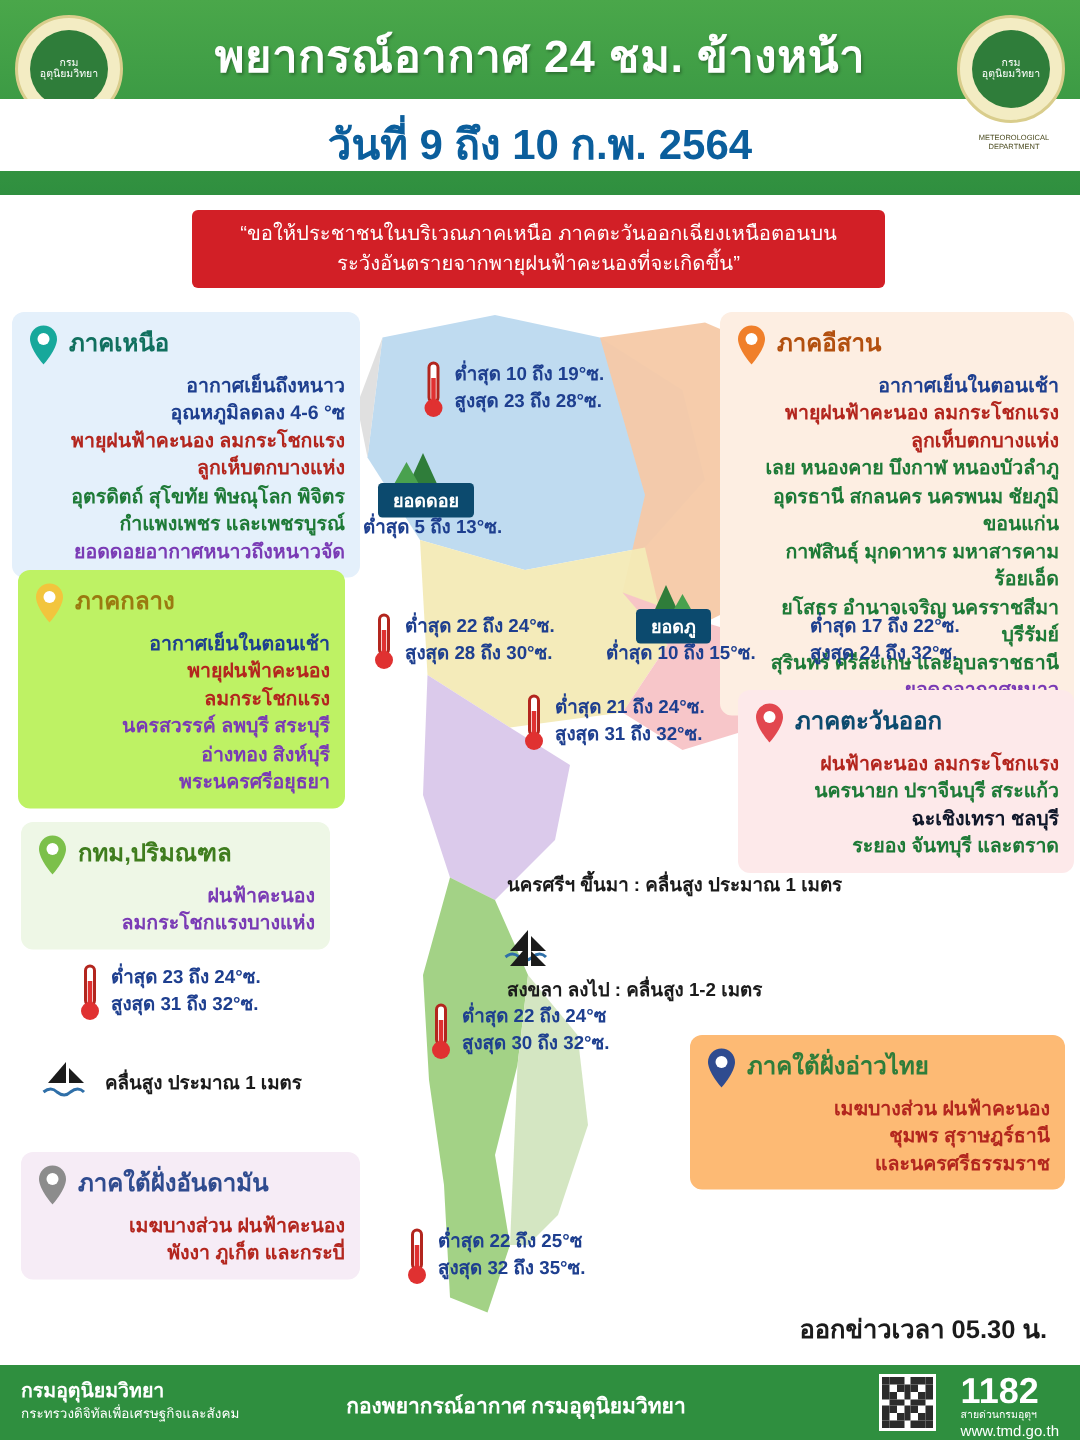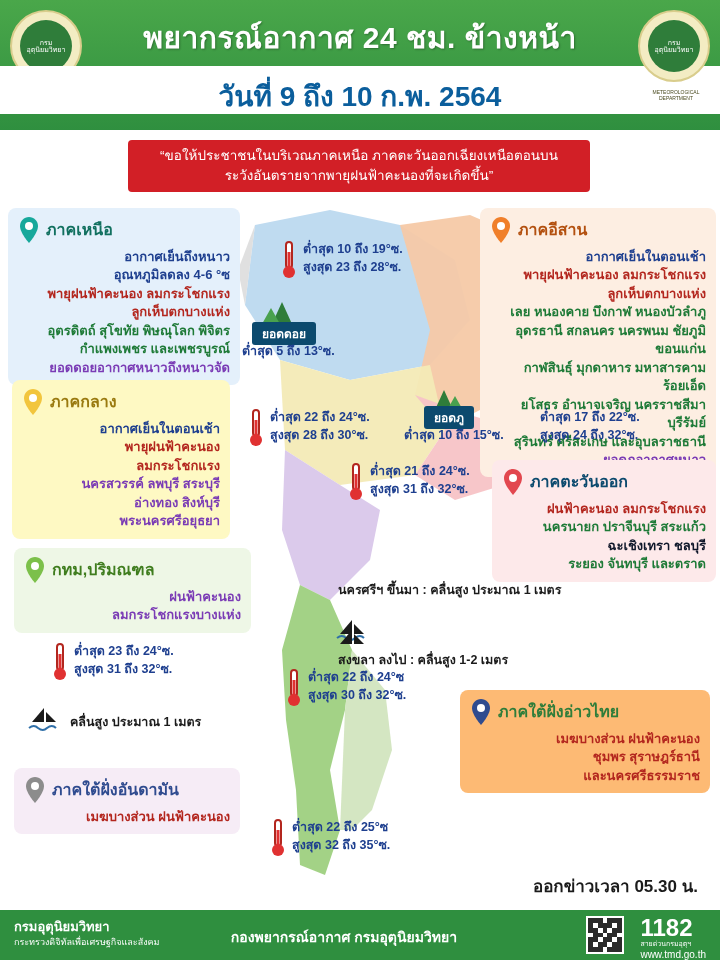--- a/index.html
+++ b/index.html
@@ -207,21 +207,21 @@
       <span class="em" style="color:#b3261e;">ลูกเห็บตกบางแห่ง</span>
       <span class="em" style="color:#1e7a37;">เลย หนองคาย บึงกาฬ หนองบัวลำภู</span>
       <span class="em" style="color:#1e7a37;">อุดรธานี สกลนคร นครพนม ชัยภูมิ ขอนแก่น</span>
       <span class="em" style="color:#1e7a37;">กาฬสินธุ์ มุกดาหาร มหาสารคาม ร้อยเอ็ด</span>
       <span class="em" style="color:#1e7a37;">ยโสธร อำนาจเจริญ นครราชสีมา บุรีรัมย์</span>
       <span class="em" style="color:#1e7a37;">สุรินทร์ ศรีสะเกษ และอุบลราชธานี</span>
       <span class="em" style="color:#7a3bb5;">ยอดภูอากาศหนาว</span>
     </div>
   </div>
 
-  <div class="card" style="left:12px; top:250px; width:218px; background:#fef9c3;">
+  <div class="card" style="left:12px; top:250px; width:218px; background:#bef264;">
     <div class="title-row">
       <span class="pin">
         <svg viewBox="0 0 22 28" width="22" height="28">
             <path d="M11 1C6 1 2 5 2 10c0 7 9 17 9 17s9-10 9-17c0-5-4-9-9-9z" fill="#f2c53d"></path>
             <circle cx="11" cy="10" r="4" fill="#fff"></circle>
           </svg>
       </span>
       <span class="card-title" style="color:#9a7a10;">ภาคกลาง</span>
     </div>
     <div class="card-body" style="color:#1e3f8f;">
@@ -245,21 +245,21 @@
       <span class="card-title" style="color:#0c4a6e;">ภาคตะวันออก</span>
     </div>
     <div class="card-body" style="color:#1e3f8f;">
       <span class="em" style="color:#b3261e;">ฝนฟ้าคะนอง ลมกระโชกแรง</span>
       <span class="em" style="color:#1e7a37;">นครนายก ปราจีนบุรี สระแก้ว</span>
       <span class="em" style="color:#0f172a;">ฉะเชิงเทรา ชลบุรี</span>
       <span class="em" style="color:#1e7a37;">ระยอง จันทบุรี และตราด</span>
     </div>
   </div>
 
-  <div class="card" style="left:14px; top:418px; width:237px; background:#eef7e6;">
+  <div class="card" style="left:14px; top:418px; width:206px; background:#eef7e6;">
     <div class="title-row">
       <span class="pin">
         <svg viewBox="0 0 22 28" width="22" height="28">
             <path d="M11 1C6 1 2 5 2 10c0 7 9 17 9 17s9-10 9-17c0-5-4-9-9-9z" fill="#7cc04a"></path>
             <circle cx="11" cy="10" r="4" fill="#fff"></circle>
           </svg>
       </span>
       <span class="card-title" style="color:#3f7d1e;">กทม,ปริมณฑล</span>
     </div>
     <div class="card-body" style="color:#7a3bb5;">
@@ -290,20 +290,21 @@
       <span class="pin">
         <svg viewBox="0 0 22 28" width="22" height="28">
             <path d="M11 1C6 1 2 5 2 10c0 7 9 17 9 17s9-10 9-17c0-5-4-9-9-9z" fill="#8c8c8c"></path>
             <circle cx="11" cy="10" r="4" fill="#fff"></circle>
           </svg>
       </span>
       <span class="card-title" style="color:#2f4b8f;">ภาคใต้ฝั่งอันดามัน</span>
     </div>
     <div class="card-body" style="color:#b3261e;">
       <span class="em">เมฆบางส่วน ฝนฟ้าคะนอง</span>
+      <span class="em">พังงา ภูเก็ต และกระบี่</span>
     </div>
   </div>
 
   <svg class="thermo" style="left:281px; top:110px;" viewBox="0 0 16 40">
     <rect x="5" y="2" width="6" height="26" rx="3" fill="#fff" stroke="#b3261e" stroke-width="2"></rect>
     <circle cx="8" cy="32" r="6" fill="#e03131"></circle>
       <rect x="6.5" y="12" width="3" height="18" fill="#e03131"></rect>
   </svg>
   <div class="temp" style="left:303px; top:110px;">
     <div>ต่ำสุด 10 ถึง 19°ซ.</div>

